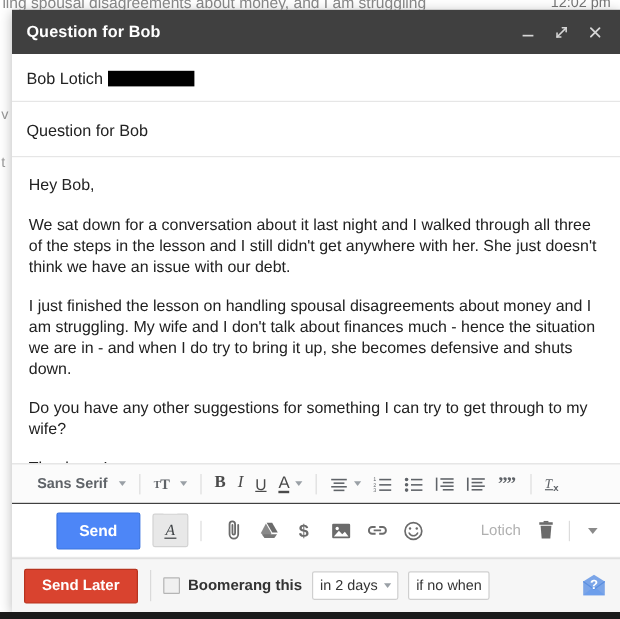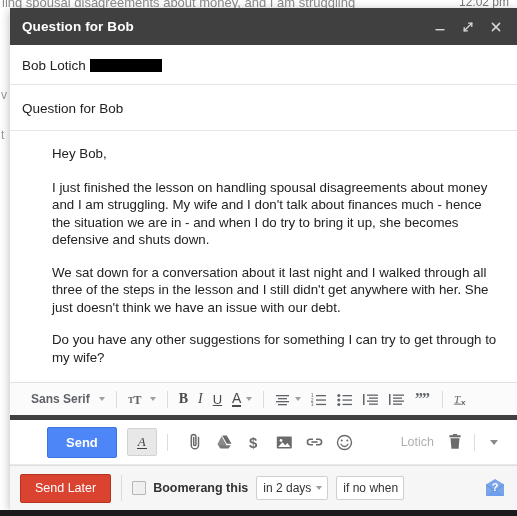--- a/index.html
+++ b/index.html
@@ -146,34 +146,33 @@
   }
 
   
   .bodyarea {
     flex: 1 1 auto;
     padding: 14px 14px 8px 14px;
     font-size: 13.3px;
     line-height: 17.5px;
     color: #222;
     overflow: hidden;
-    margin-left: 28px;
   }
   .bodyarea p {
     margin: 0 0 16px 0;
   }
   .bodyarea p.tight { margin-bottom: 15px; }
   .bodyarea p:last-child { margin-bottom: 0; }
 
   
   .fmt-toolbar {
     flex: 0 0 auto;
     height: 32px;
     border-top: 1px solid #e0e0e0;
-    border-bottom: 5px solid #404040;
+    border-bottom: 1px solid #404040;
     background: #fbfbfb;
     display: flex;
     align-items: center;
     padding: 0 8px;
     gap: 0px;
   }
   .fmt-item {
     height: 26px;
     display: flex;
     align-items: center;
@@ -307,21 +306,21 @@
     background: #f6f6f6;
     border-top: 1px solid #e0e0e0;
     display: flex;
     align-items: center;
     padding: 0 10px 0 10px;
   }
   .sendlater-btn {
     background: #d9432f;
     color: #ffffff;
     font-size: 12.5px;
-    font-weight: normal;
+    font-weight: bold;
     border: 1px solid #b73venue;
     border: 1px solid #b7341f;
     border-radius: 2px;
     height: 27px;
     padding: 0 14px;
     display: flex;
     align-items: center;
     cursor: pointer;
   }
   .bsep {
@@ -429,22 +428,22 @@
       <span class="recipient">Bob Lotich</span>
         <span class="redacted"></span>
     </div>
 
     <div class="field subject">
       <span class="subject-text">Question for Bob</span>
     </div>
 
     <div class="bodyarea">
       <p>Hey Bob,</p>
+      <p class="tight">We sat down for a conversation about it last night and I walked through all three of the steps in the lesson and I still didn't get anywhere with her.  She just doesn't think we have an issue with our debt.</p>
       <p class="tight">I just finished the lesson on handling spousal disagreements about money and I am struggling.  My wife and I don't talk about finances much - hence the situation we are in - and when I do try to bring it up, she becomes defensive and shuts down.</p>
-      <p class="tight">We sat down for a conversation about it last night and I walked through all three of the steps in the lesson and I still didn't get anywhere with her.  She just doesn't think we have an issue with our debt.</p>
       <p class="tight">Do you have any other suggestions for something I can try to get through to my wife?</p>
       <p>Thank you!</p>
 
     </div>
 
     <div class="fmt-toolbar">
       <div class="fmt-item">
         <span class="fmt-font">Sans Serif</span>
         <span class="caret"></span>
       </div>

